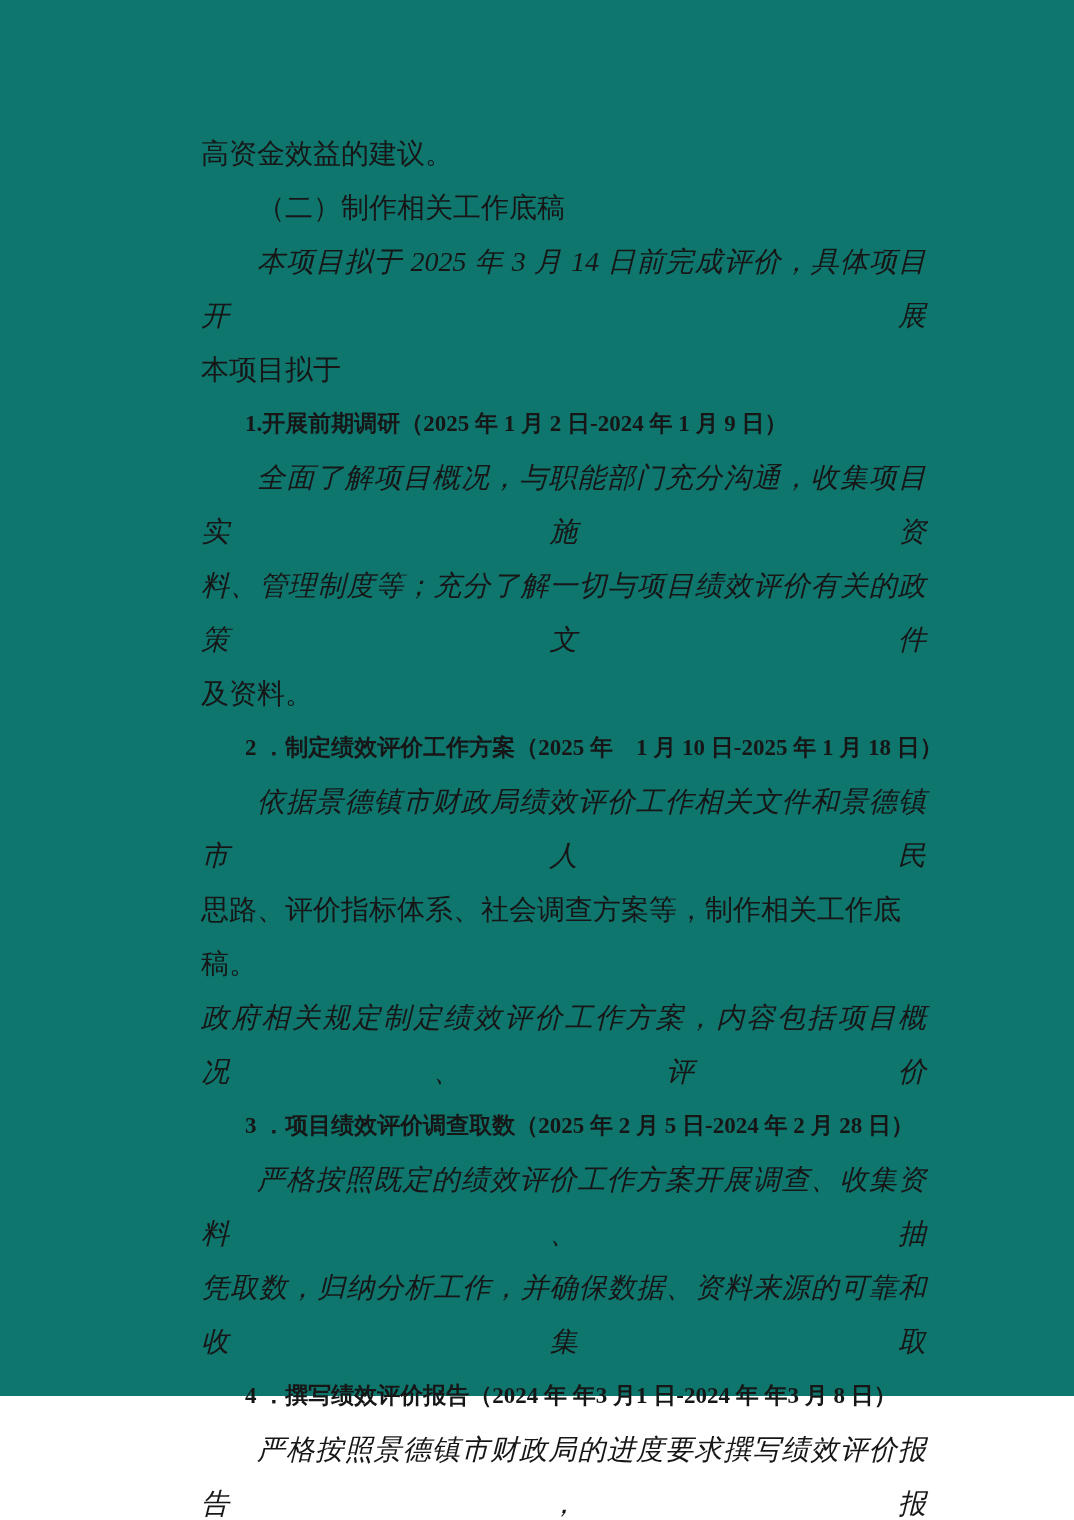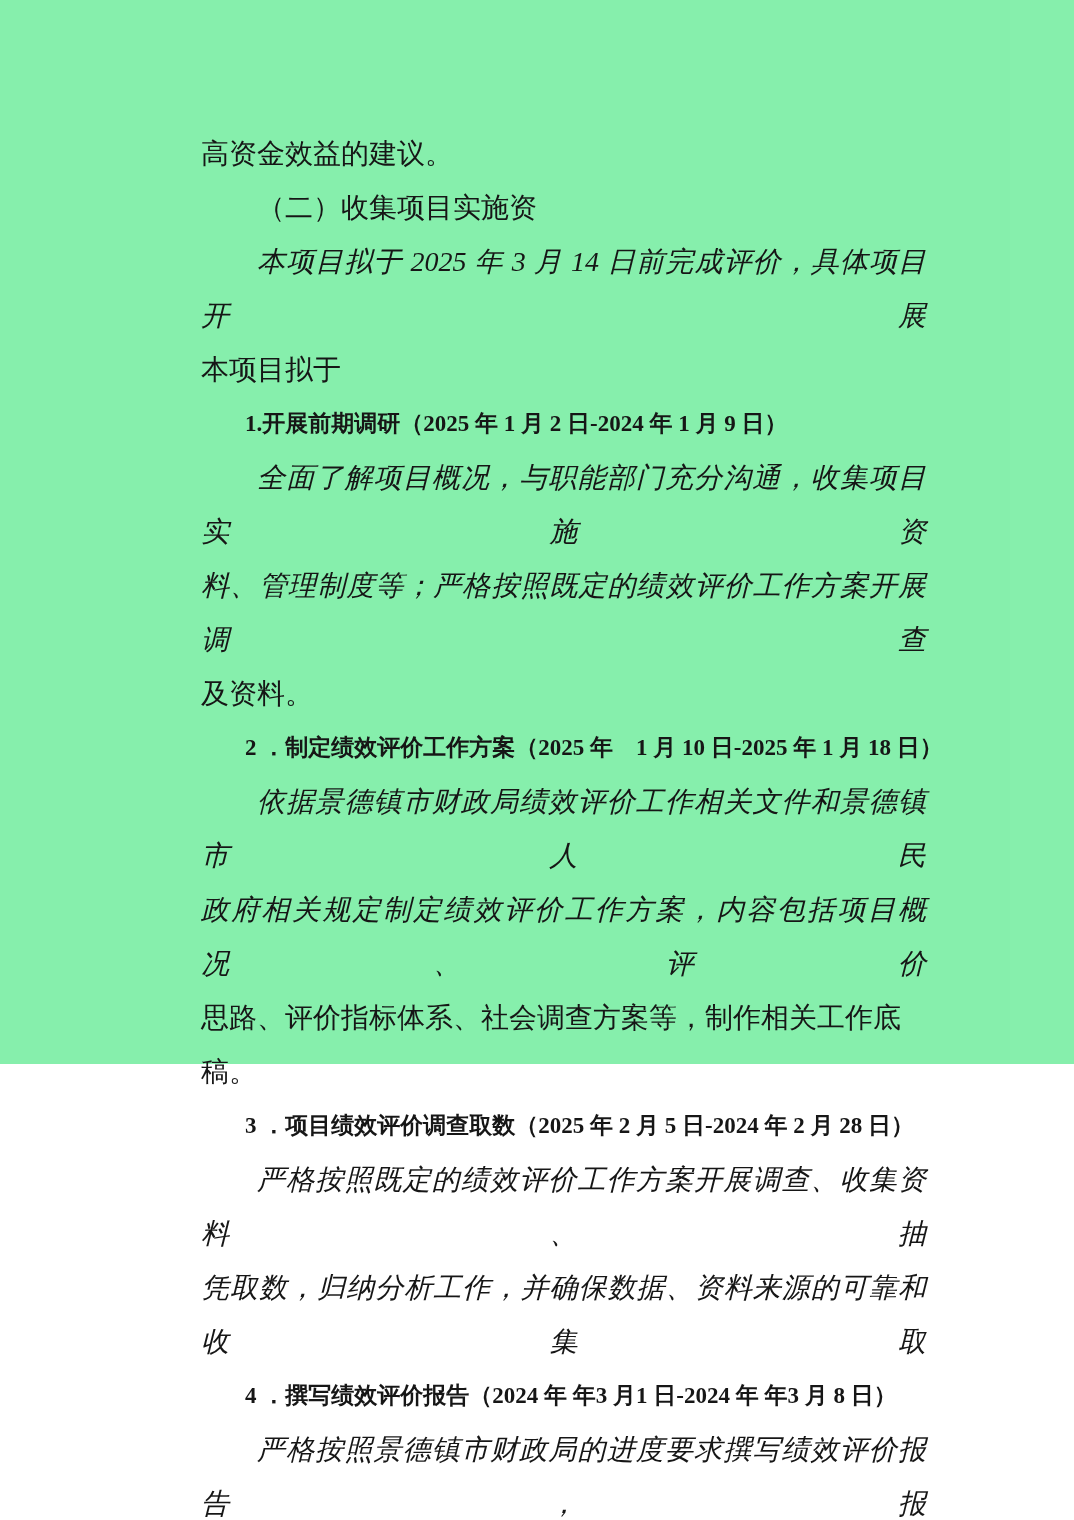--- a/index.html
+++ b/index.html
@@ -6,22 +6,22 @@
   html, body { background: #ffffff; }
   body {
     width: 1074px;
     height: 1520px;
     font-family: "Liberation Serif", "DejaVu Serif", serif;
     color: #161616;
     overflow: hidden;
   }
   .page {
     width: 1074px;
-    height: 1064px;
-    background: #86efac;
+    height: 1396px;
+    background: #0f766e;
     position: relative;
   }
   .content {
     padding: 127px 148px 0 201px; 
   }
   .ln {
     font-size: 28px;
     line-height: 54px;
     white-space: normal;
   }
@@ -41,31 +41,31 @@
     padding-left: 44px;
     white-space: pre; 
   }
 </style>
 </head>
 <body>
 
 <div class="page">
   <div class="content">
     <div class="ln">高资金效益的建议。</div>
-    <div class="ln ind">（二）收集项目实施资</div>
+    <div class="ln ind">（二）制作相关工作底稿</div>
     <div class="ln ind jf">本项目拟于 2025 年 3 月 14 日前完成评价，具体项目开展</div>
     <div class="ln">本项目拟于</div>
     <div class="ln hnum">1.开展前期调研（2025 年 1 月 2 日-2024 年 1 月 9 日）</div>
     <div class="ln ind jf">全面了解项目概况，与职能部门充分沟通，收集项目实施资</div>
-    <div class="ln jf">料、管理制度等；严格按照既定的绩效评价工作方案开展调查</div>
+    <div class="ln jf">料、管理制度等；充分了解一切与项目绩效评价有关的政策文件</div>
     <div class="ln">及资料。</div>
     <div class="ln hnum">2 ．制定绩效评价工作方案（2025 年　1 月 10 日-2025 年 1 月 18 日）</div>
     <div class="ln ind jf">依据景德镇市财政局绩效评价工作相关文件和景德镇市人民</div>
+    <div class="ln">思路、评价指标体系、社会调查方案等，制作相关工作底稿。</div>
     <div class="ln jf">政府相关规定制定绩效评价工作方案，内容包括项目概况、评价</div>
-    <div class="ln">思路、评价指标体系、社会调查方案等，制作相关工作底稿。</div>
     <div class="ln hnum">3 ．项目绩效评价调查取数（2025 年 2 月 5 日-2024 年 2 月 28 日）</div>
     <div class="ln ind jf">严格按照既定的绩效评价工作方案开展调查、收集资料、抽</div>
     <div class="ln jf">凭取数，归纳分析工作，并确保数据、资料来源的可靠和收集取</div>
     <div class="ln hnum">4 ．撰写绩效评价报告（2024 年 年3 月1 日-2024 年 年3 月 8 日）</div>
     <div class="ln ind jf">严格按照景德镇市财政局的进度要求撰写绩效评价报告，报</div>
 
   </div>
 
 </div>
 

